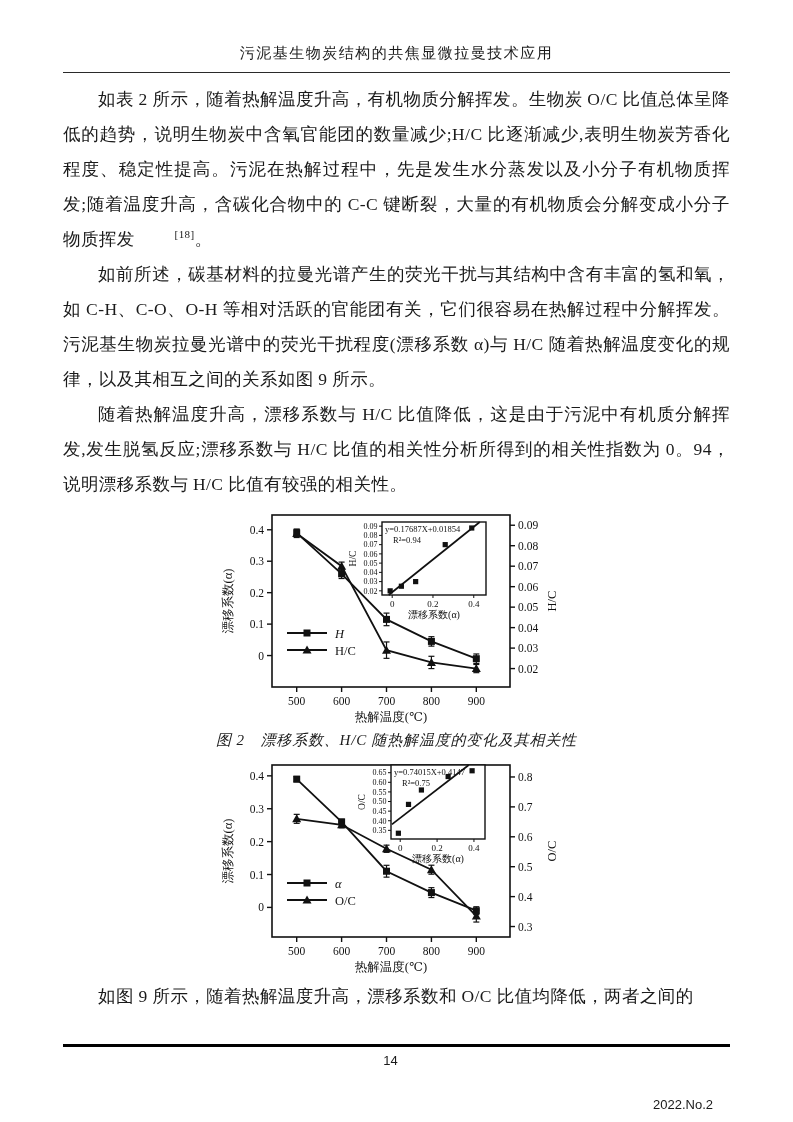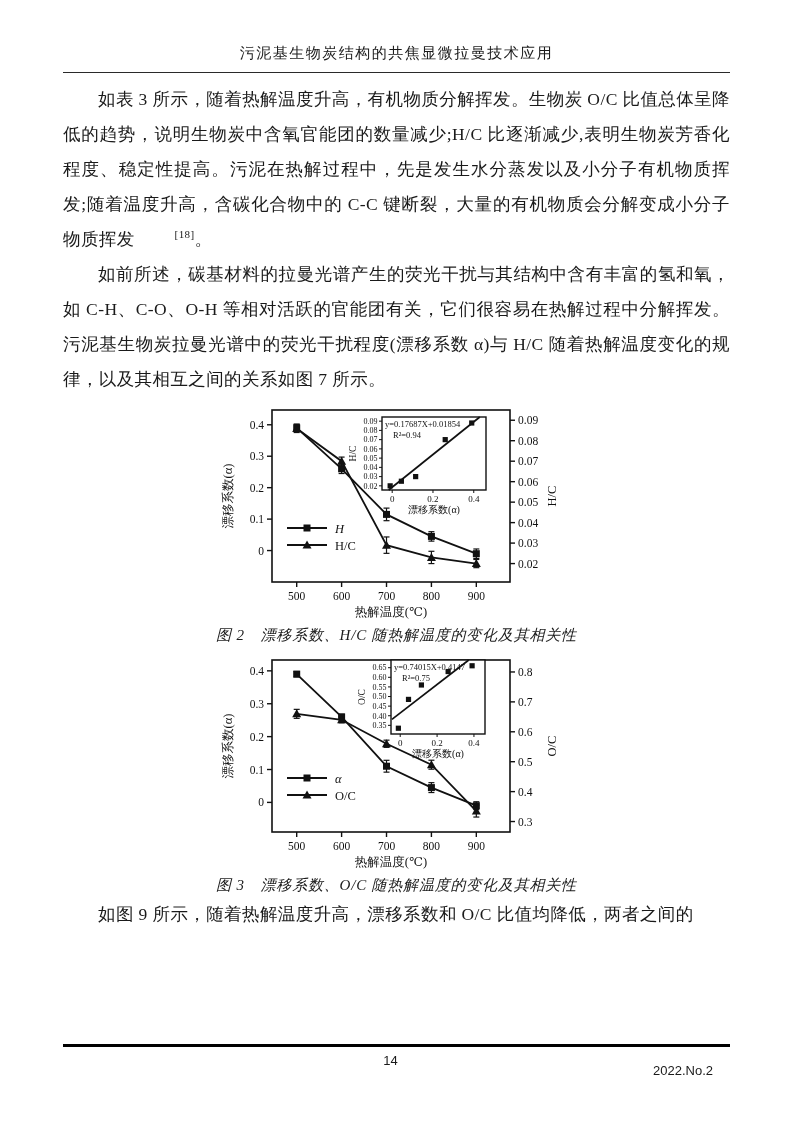--- a/index.html
+++ b/index.html
@@ -11,39 +11,40 @@
   .body-text{margin-top:9px;}
   .body-text p{margin:0;font-size:17.5px;line-height:35px;text-align:justify;
                text-indent:2em;letter-spacing:0.4px;}
   sup{font-size:11px;line-height:0;padding-left:40px;}
   .figure{text-align:center;margin:3px 0 0 0;}
   .figure svg{display:block;margin:0 auto;}
   .figcaption{font-size:15px;line-height:23px;letter-spacing:0.8px;font-style:italic;}
   .footer-rule{position:absolute;left:63px;right:63px;top:1044px;border-top:3px solid #000;}
   .footer-page{position:absolute;top:1053px;left:0;right:12px;text-align:center;
                font-family:"Liberation Sans","DejaVu Sans",sans-serif;font-size:13px;}
-  .footer-issue{position:absolute;top:1063px;right:80px;
+  .footer-issue{position:absolute;top:1097px;right:80px;
                font-family:"Liberation Sans","DejaVu Sans",sans-serif;font-size:13px;}
   svg text{fill:#111;font-family:"Liberation Serif","DejaVu Serif",serif;}
 </style>
 </head>
 <body>
 
 <div class="page">
   <div class="content">
 
     <div class="header-title">污泥基生物炭结构的共焦显微拉曼技术应用</div>
     <hr class="header-rule">
 
     <div class="body-text">
 
-      <p><span>如表 3 所示，随着热解温度升高，有机物质分解挥发。生物炭 O/C 比值总体呈降低的趋势，说明生物炭中含氧官能团的数量减少;H/C 比逐渐减少,表明生物炭芳香化程度、稳定性提高。污泥在热解过程中，先是发生水分蒸发以及小分子有机物质挥发;随着温度升高，含碳化合物中的 C-C 键断裂，大量的有机物质会分解变成小分子物质挥发</span><sup>[18]</sup><span>。</span></p>
-
-      <p>如前所述，碳基材料的拉曼光谱产生的荧光干扰与其结构中含有丰富的氢和氧，如 C-H、C-O、O-H 等相对活跃的官能团有关，它们很容易在热解过程中分解挥发。污泥基生物炭拉曼光谱中的荧光干扰程度(漂移系数 α)与 H/C 随着热解温度变化的规律，以及其相互之间的关系如图 7 所示。</p>
-
+      <p><span>如表 2 所示，随着热解温度升高，有机物质分解挥发。生物炭 O/C 比值总体呈降低的趋势，说明生物炭中含氧官能团的数量减少;H/C 比逐渐减少,表明生物炭芳香化程度、稳定性提高。污泥在热解过程中，先是发生水分蒸发以及小分子有机物质挥发;随着温度升高，含碳化合物中的 C-C 键断裂，大量的有机物质会分解变成小分子物质挥发</span><sup>[18]</sup><span>。</span></p>
+
+      <p>如前所述，碳基材料的拉曼光谱产生的荧光干扰与其结构中含有丰富的氢和氧，如 C-H、C-O、O-H 等相对活跃的官能团有关，它们很容易在热解过程中分解挥发。污泥基生物炭拉曼光谱中的荧光干扰程度(漂移系数 α)与 H/C 随着热解温度变化的规律，以及其相互之间的关系如图 9 所示。</p>
+
+      <p>随着热解温度升高，漂移系数与 H/C 比值降低，这是由于污泥中有机质分解挥发,发生脱氢反应;漂移系数与 H/C 比值的相关性分析所得到的相关性指数为 0。94，说明漂移系数与 H/C 比值有较强的相关性。</p>
 
       <div class="figure">
         <svg id="chart0" width="360" height="224" viewBox="0 0 360 224">
             <rect x="55" y="10" width="238" height="172" fill="none" stroke="#111" stroke-width="1.6"></rect>
             <g>
               <line x1="79.69811320754717" y1="182" x2="79.69811320754717" y2="187" stroke="#111" stroke-width="1.4"></line>
               <text x="79.69811320754717" y="200" text-anchor="middle" font-size="11.5">500</text>
               <line x1="124.60377358490565" y1="182" x2="124.60377358490565" y2="187" stroke="#111" stroke-width="1.4"></line>
               <text x="124.60377358490565" y="200" text-anchor="middle" font-size="11.5">600</text>
               <line x1="169.50943396226415" y1="182" x2="169.50943396226415" y2="187" stroke="#111" stroke-width="1.4"></line>
@@ -304,21 +305,20 @@
               <line x1="174.92156862745097" y1="69.31662207792208" x2="251.77147716480363" y2="10" stroke="#111" stroke-width="1.7"></line>
               <rect x="252.4980392156863" y="13.166233766233754" width="5.2" height="5.2" fill="#111"></rect>
               <rect x="228.53725490196078" y="18.93246753246752" width="5.2" height="5.2" fill="#111"></rect>
               <rect x="201.81176470588235" y="32.387012987012966" width="5.2" height="5.2" fill="#111"></rect>
               <rect x="188.90980392156862" y="46.8025974025974" width="5.2" height="5.2" fill="#111"></rect>
               <rect x="178.77254901960785" y="75.63376623376624" width="5.2" height="5.2" fill="#111"></rect>
               <text x="177" y="20" font-size="8.5">y=0.74015X+0.4147</text>
               <text x="185" y="31" font-size="8.5">R²=0.75</text>
             </g>
           </svg>
-        <div class="figcaption">图 3　漂移系数、O/C 随热解温度的变化及其相关性</div>
       </div>
 
       <p>如图 9 所示，随着热解温度升高，漂移系数和 O/C 比值均降低，两者之间的</p>
     </div>
   </div>
 
   <div class="footer-rule"></div>
   <div class="footer-page">14</div>
   <div class="footer-issue">2022.No.2</div>
 </div>

